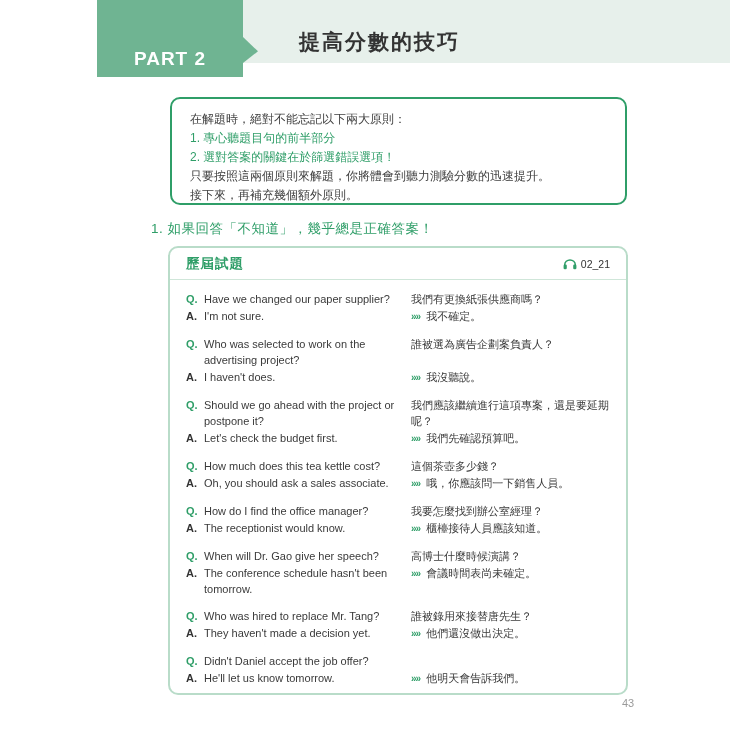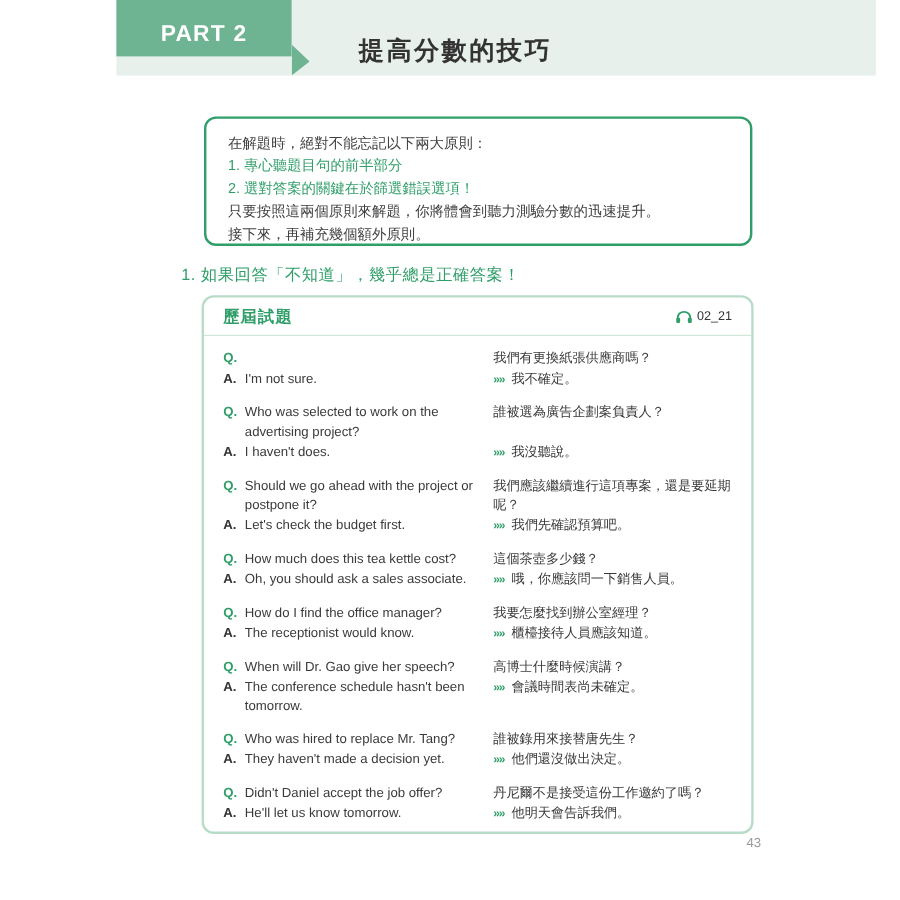--- a/index.html
+++ b/index.html
@@ -15,21 +15,21 @@
   
   .header-band {
     position: absolute;
     left: 97px; top: 0;
     width: 633px; height: 63px;
     background: #e7f0eb;
   }
   .part-box {
     position: absolute;
     left: 0; top: 0;
-    width: 146px; height: 47px;
+    width: 146px; height: 77px;
     background: #6fb492;
     color: #ffffff;
     font-weight: bold;
     font-size: 19px;
     letter-spacing: 1px;
     display: flex;
     align-items: flex-end;
     justify-content: center;
     padding-bottom: 7px;
     box-sizing: border-box;
@@ -175,20 +175,21 @@
           <rect x="17.5" y="11" width="5.5" height="8" rx="2.2" fill="#2f9e68"></rect>
         </svg>
         <span>02_21</span>
       </span>
     </div>
     <div class="qa-list" id="qa-list">
   <div class="qa-item">
     <div class="qa-row">
       <div class="en">
         <span class="label q-label">Q.</span>
+        <span class="q-en">Have we changed our paper supplier?</span>
       </div>
       <div class="zh q-zh">我們有更換紙張供應商嗎？</div>
     </div>
     <div class="qa-row">
       <div class="en">
         <span class="label a-label">A.</span>
         <span class="a-en">I'm not sure.</span>
       </div>
       <div class="zh">
         <span class="arrow">»»</span>
@@ -316,21 +317,20 @@
       </div>
     </div>
   </div>
 
   <div class="qa-item">
     <div class="qa-row">
       <div class="en">
         <span class="label q-label">Q.</span>
         <span class="q-en">Didn't Daniel accept the job offer?</span>
       </div>
-      <div class="zh q-zh">丹尼爾不是接受這份工作邀約了嗎？</div>
     </div>
     <div class="qa-row">
       <div class="en">
         <span class="label a-label">A.</span>
         <span class="a-en">He'll let us know tomorrow.</span>
       </div>
       <div class="zh">
         <span class="arrow">»»</span>
         <span class="a-zh">他明天會告訴我們。</span>
       </div>

